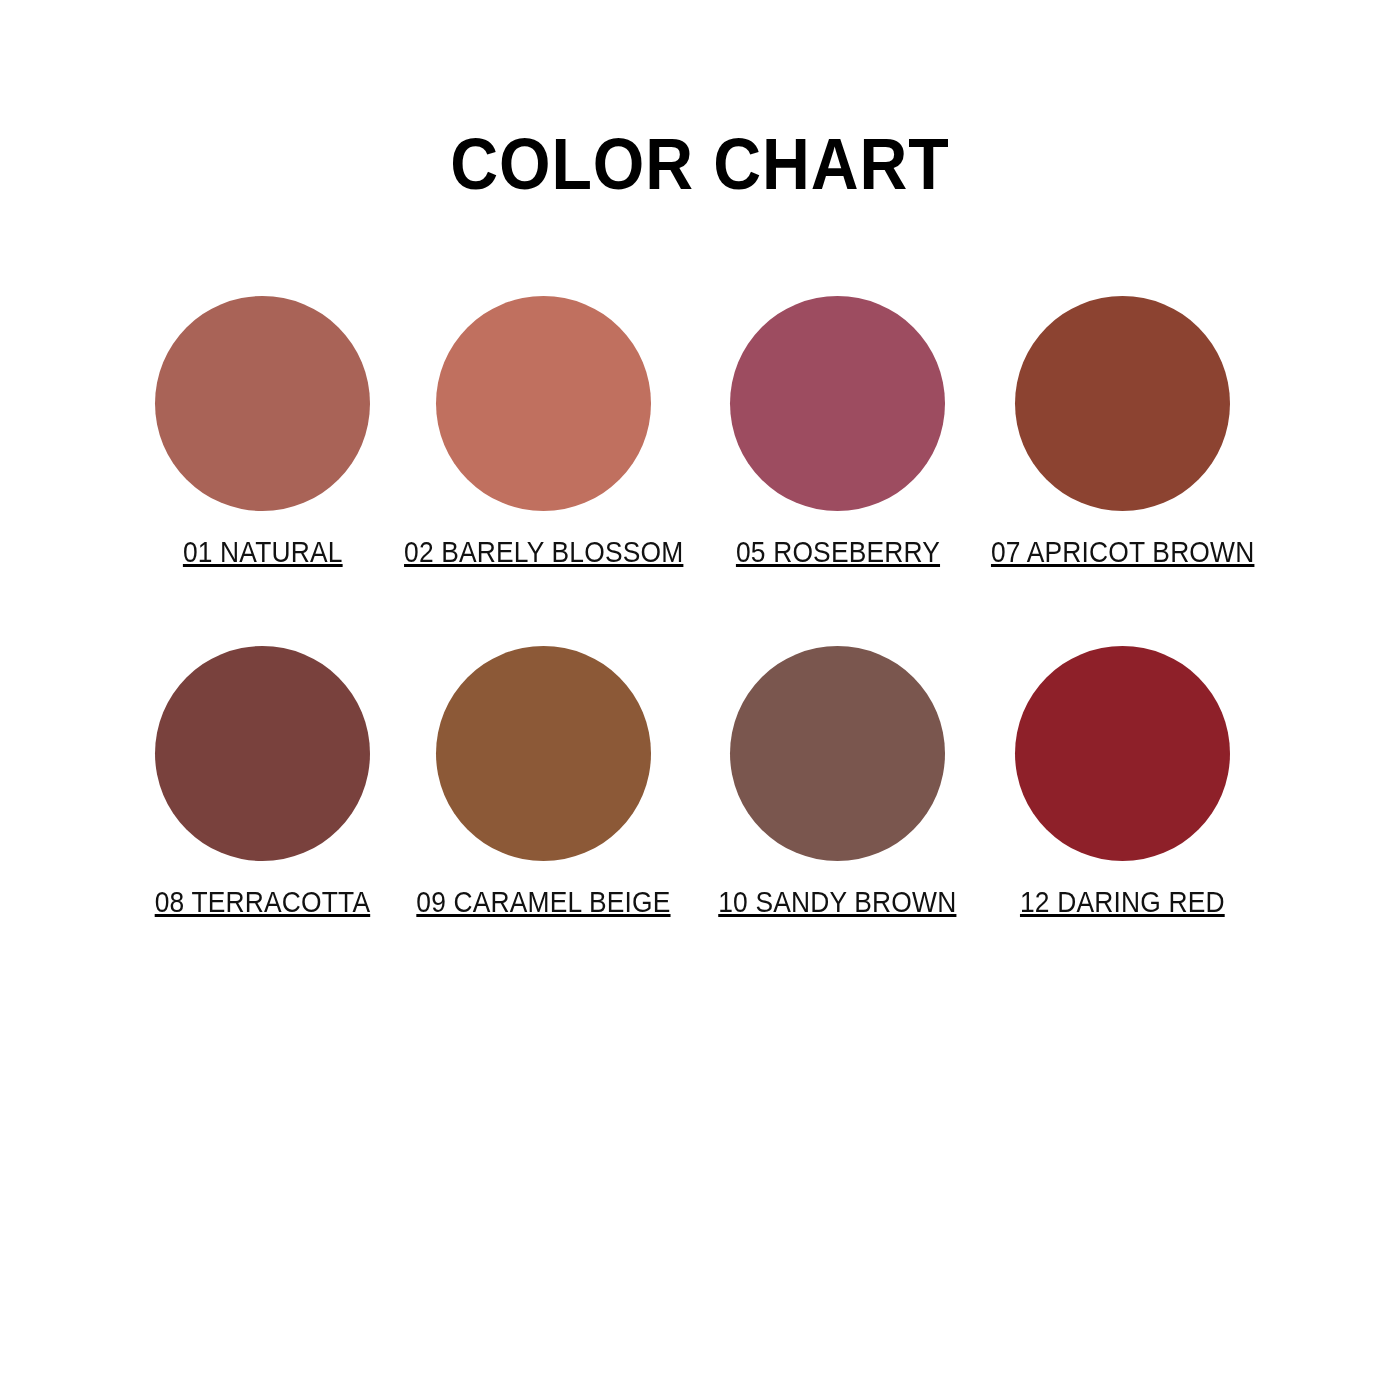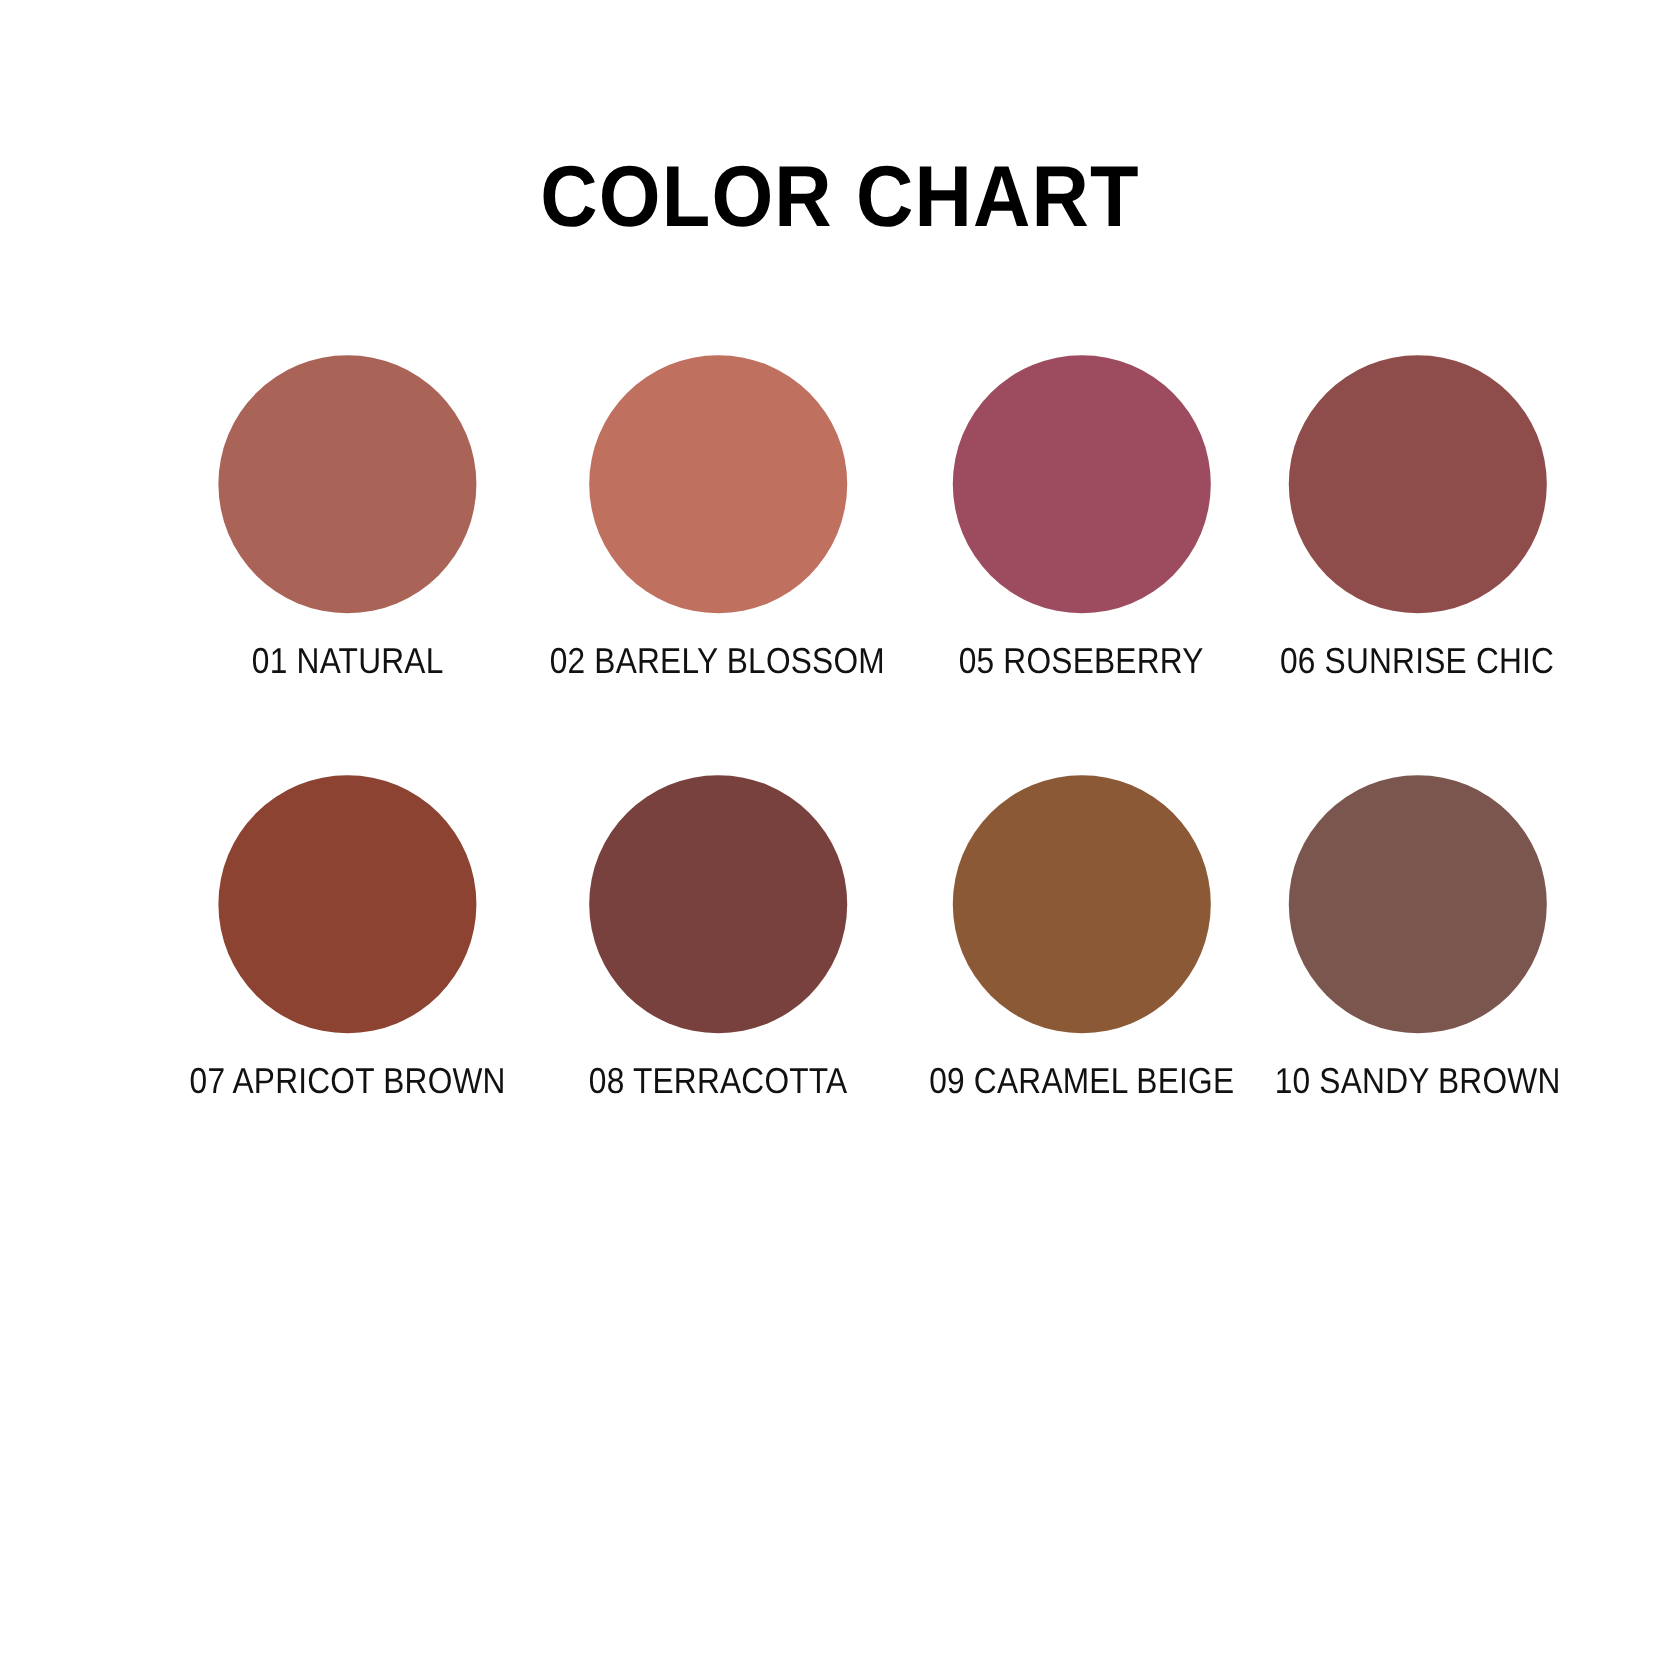--- a/index.html
+++ b/index.html
@@ -41,20 +41,21 @@
   .swatch-grid {
     position: absolute;
     top: 296px;
     left: 140px;
     width: 1130px;
     display: grid;
     grid-template-columns: repeat(4, 1fr);
     grid-auto-rows: 350px;
     column-gap: 0px;
     row-gap: 0px;
+    text-decoration: underline;
   }
 
   .swatch-cell {
     display: flex;
     flex-direction: column;
     align-items: center;
     justify-content: flex-start;
   }
 
   .swatch-dot {
@@ -95,24 +96,20 @@
       <div class="swatch-label">02 BARELY BLOSSOM</div>
     </div>
 
 
 
     <div class="swatch-cell">
       <div class="swatch-dot" style="background-color: rgb(157, 76, 96);"></div>
       <div class="swatch-label">05 ROSEBERRY</div>
     </div>
 
-    <div class="swatch-cell">
-      <div class="swatch-dot" style="background-color: rgb(142, 76, 74);"></div>
-      <div class="swatch-label">06 SUNRISE CHIC</div>
-    </div>
 
     <div class="swatch-cell">
       <div class="swatch-dot" style="background-color: rgb(140, 67, 49);"></div>
       <div class="swatch-label">07 APRICOT BROWN</div>
     </div>
 
     <div class="swatch-cell">
       <div class="swatch-dot" style="background-color: rgb(121, 65, 61);"></div>
       <div class="swatch-label">08 TERRACOTTA</div>
     </div>
@@ -121,15 +118,19 @@
       <div class="swatch-dot" style="background-color: rgb(140, 89, 55);"></div>
       <div class="swatch-label">09 CARAMEL BEIGE</div>
     </div>
 
     <div class="swatch-cell">
       <div class="swatch-dot" style="background-color: rgb(122, 86, 78);"></div>
       <div class="swatch-label">10 SANDY BROWN</div>
     </div>
 
 
+    <div class="swatch-cell">
+      <div class="swatch-dot" style="background-color: rgb(142, 32, 41);"></div>
+      <div class="swatch-label">12 DARING RED</div>
+    </div>
 
   </div>
 </div>
 
 </body></html>

